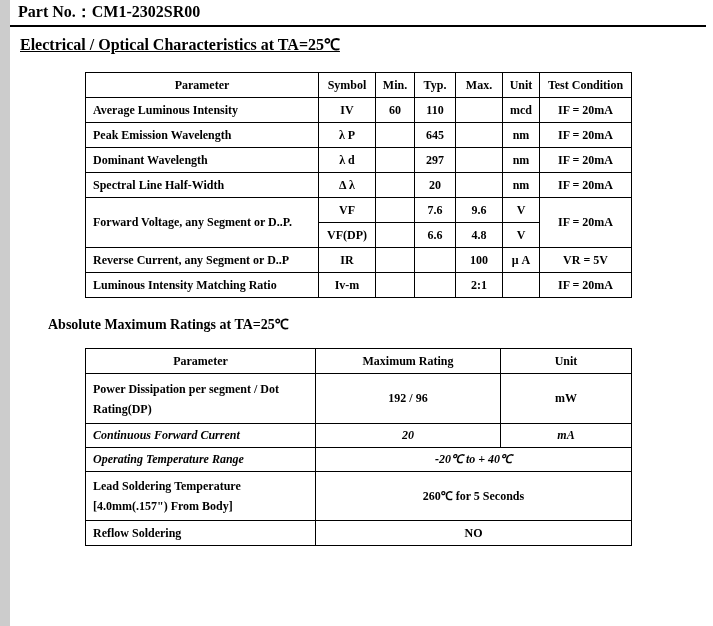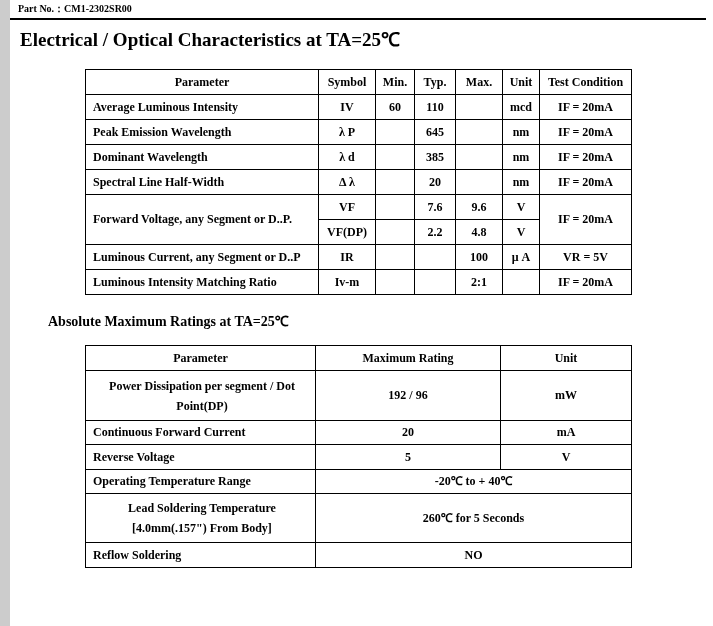--- a/index.html
+++ b/index.html
@@ -14,26 +14,27 @@
   }
   .scan-edge {
     position:absolute; left:0; top:0;
     width:10px; height:626px;
     background:#cccccc;
   }
   .partno {
     margin-left:10px;
     width:696px;
     padding:2px 0 2px 8px;
-    font-size:10px;
+    font-size:16px;
     border-bottom:2px solid #000;
   }
   .sec-title1 {
     margin:6px 14px 0 20px;
-    font-size:19px;
+    font-size:16px;
+    text-decoration:underline;
   }
   .sec-title2 {
     margin:16px 18px 0 48px;
     font-size:14px;
   }
   table {
     border-collapse:collapse;
     table-layout:fixed;
     margin-left:85px;
     width:546px;
@@ -45,26 +46,26 @@
     font-size:12px;
     font-weight:bold;
     text-align:center;
     vertical-align:middle;
     overflow:hidden;
     line-height:1.25;
   }
   .t1 tr { height:25px; }
   td.pl { text-align:left; padding-left:7px; padding-right:4px; }
   .two-line { padding-top:4px; padding-bottom:4px; }
-  .two-line div { line-height:20px;text-align:center; }
+  .two-line div { line-height:20px; }
   .r50 { height:50px; }
   .r49 { height:49px; }
   .r48 { height:48px; }
   .r25 { height:25px; }
-  .r24 { height:24px; }
+  .r24 { height:24px;font-style:italic; }
 </style>
 </head>
 <body>
 
 <div class="scan-edge"></div>
 
 <div class="partno">Part No.：CM1-2302SR00</div>
 
 <div class="sec-title1">Electrical / Optical Characteristics at TA=25℃</div>
 
@@ -105,21 +106,21 @@
       <td></td>
       <td>645</td>
       <td></td>
       <td>nm</td>
       <td>IF = 20mA</td>
     </tr>
     <tr>
       <td class="pl">Dominant Wavelength</td>
       <td>λ d</td>
       <td></td>
-      <td>385</td>
+      <td>297</td>
       <td></td>
       <td>nm</td>
       <td>IF = 20mA</td>
     </tr>
     <tr>
       <td class="pl">Spectral Line Half-Width</td>
       <td>Δ λ</td>
       <td></td>
       <td>20</td>
       <td></td>
@@ -131,26 +132,26 @@
       <td>VF</td>
       <td></td>
       <td>7.6</td>
       <td>9.6</td>
       <td>V</td>
       <td rowspan="2">IF = 20mA</td>
     </tr>
     <tr>
       <td>VF(DP)</td>
       <td></td>
-      <td>2.2</td>
+      <td>6.6</td>
       <td>4.8</td>
       <td>V</td>
     </tr>
     <tr>
-      <td class="pl">Luminous Current, any Segment or D..P</td>
+      <td class="pl">Reverse Current, any Segment or D..P</td>
       <td>IR</td>
       <td></td>
       <td></td>
       <td>100</td>
       <td>μ A</td>
       <td>VR = 5V</td>
     </tr>
     <tr>
       <td class="pl">Luminous Intensity Matching Ratio</td>
       <td>Iv-m</td>
@@ -175,34 +176,29 @@
     <tr class="r25">
       <th>Parameter</th>
       <th>Maximum Rating</th>
       <th>Unit</th>
     </tr>
   </thead>
   <tbody>
     <tr class="r50">
       <td class="pl two-line">
         <div>Power Dissipation per segment / Dot</div>
-        <div>Point(DP)</div>
+        <div>Rating(DP)</div>
       </td>
       <td>192 / 96</td>
       <td>mW</td>
     </tr>
     <tr class="r24">
       <td class="pl">Continuous Forward Current</td>
       <td>20</td>
       <td>mA</td>
-    </tr>
-    <tr class="r25">
-      <td class="pl">Reverse Voltage</td>
-      <td>5</td>
-      <td>V</td>
     </tr>
     <tr class="r24">
       <td class="pl">Operating Temperature Range</td>
       <td colspan="2">-20℃  to + 40℃</td>
     </tr>
     <tr class="r48">
       <td class="pl two-line">
         <div>Lead Soldering Temperature</div>
         <div>[4.0mm(.157") From Body]</div>
       </td>

